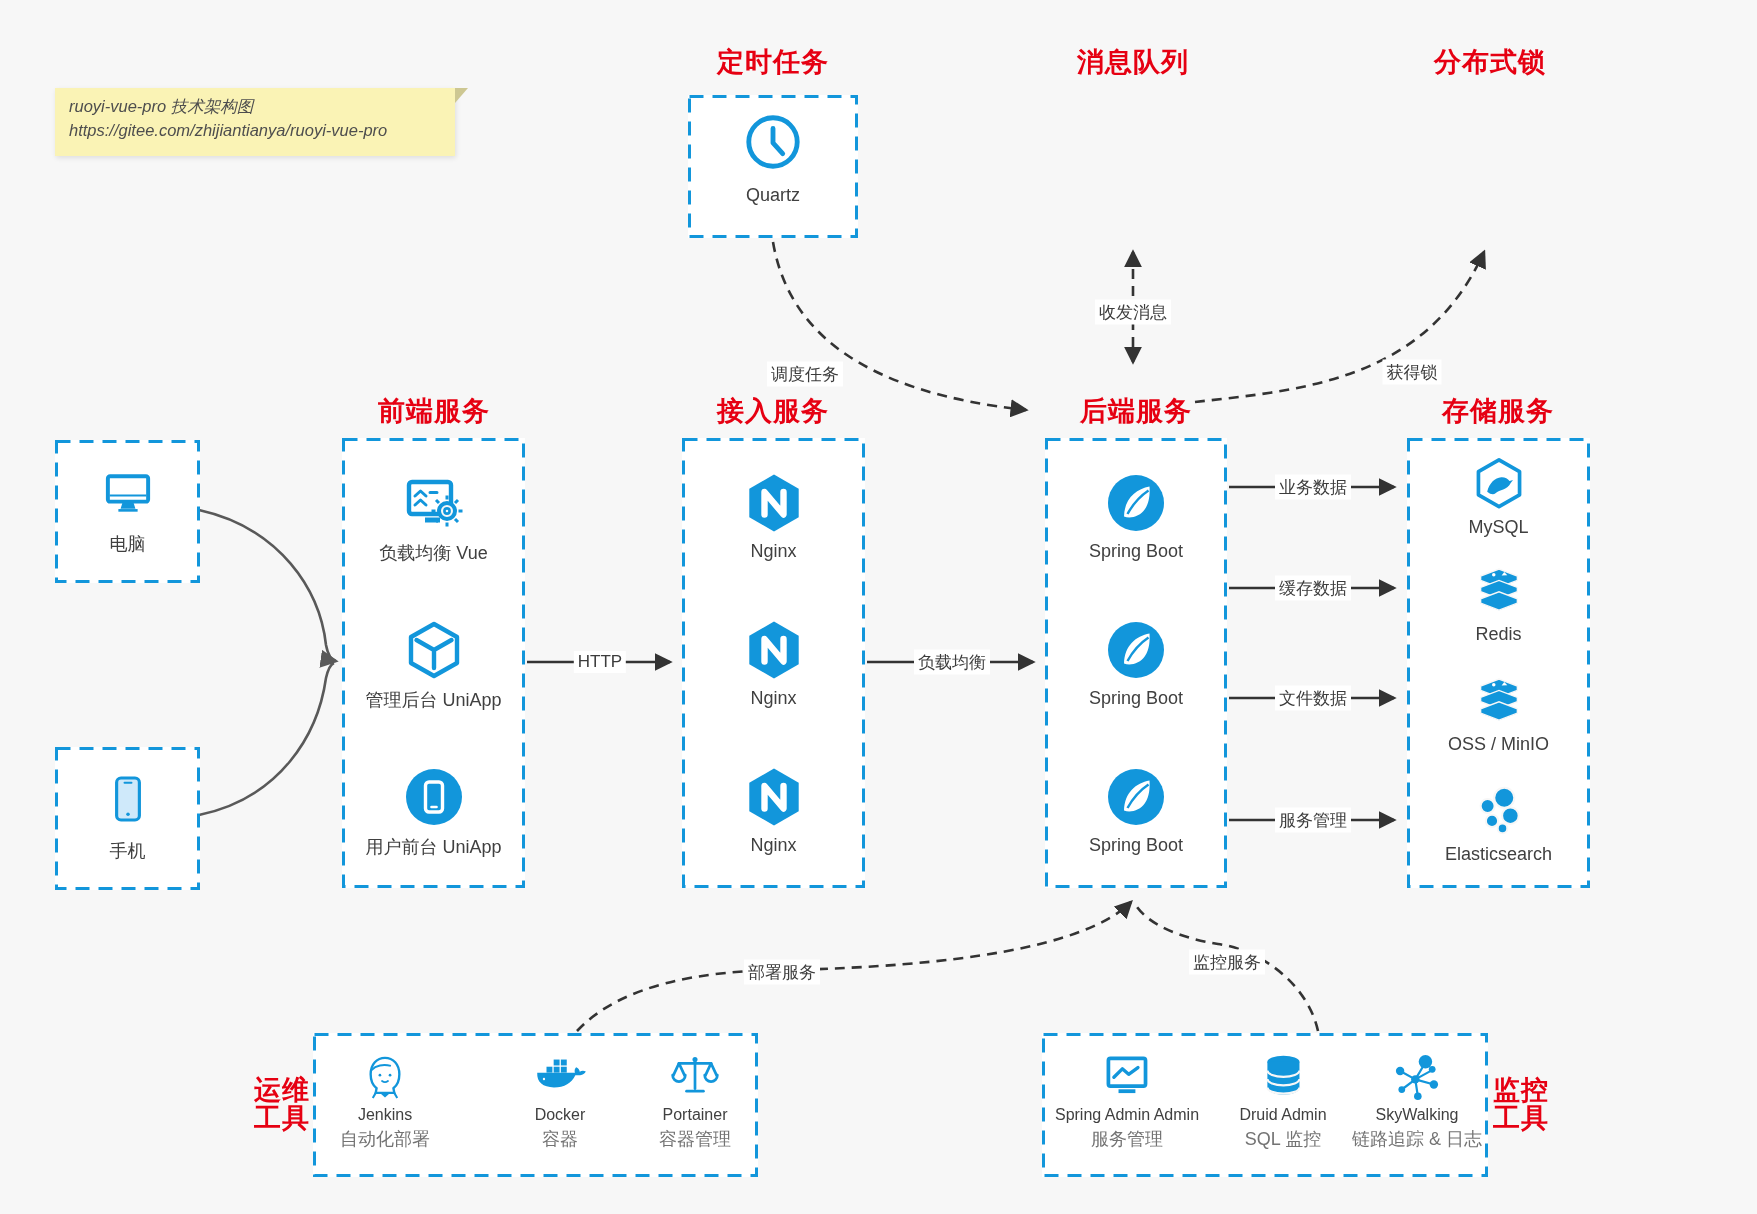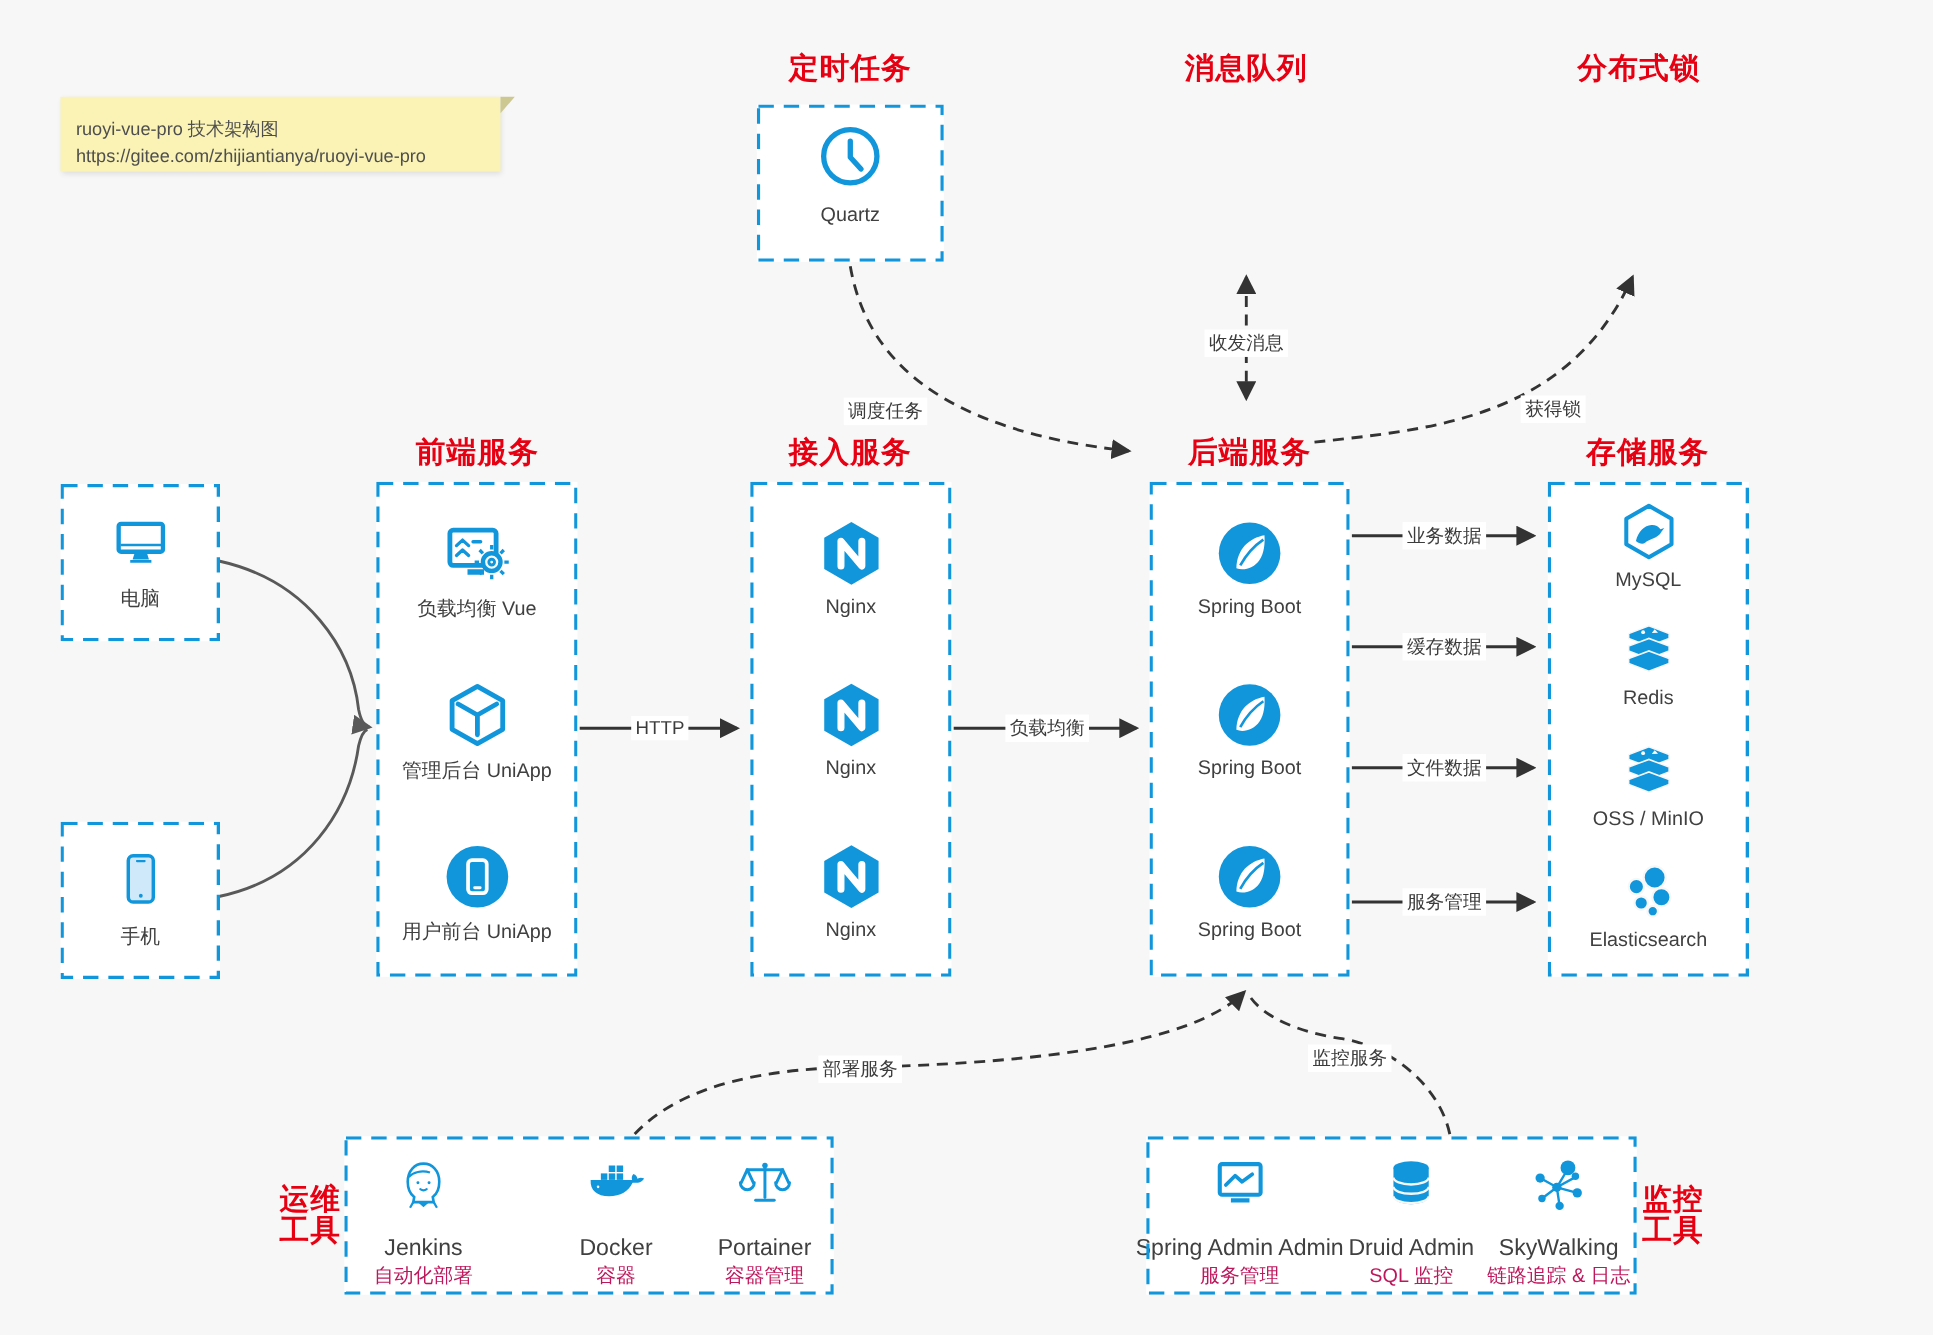--- a/index.html
+++ b/index.html
@@ -20,31 +20,31 @@
   .nlabel{margin-top:12px;font-size:18px;color:#404040;white-space:nowrap;}
 
   .citem{position:absolute;left:0;width:100%;text-align:center;}
   .citem .nlabel{margin-top:6px;}
   .sitem{position:absolute;left:0;width:100%;text-align:center;}
   .sitem .nlabel{margin-top:6px;}
   .citem .icon,.sitem .icon{margin:0 auto;}
 
   .witem{position:absolute;top:16px;transform:translateX(-50%);text-align:center;white-space:nowrap;}
   .witem .icon{margin:0 auto;}
-  .wname{margin-top:20px;font-size:21px;color:#404040;line-height:24px;}
-  .wdesc{font-size:18px;color:#be185d;line-height:24px;}
+  .wname{margin-top:0;font-size:16px;color:#404040;line-height:24px;}
+  .wdesc{font-size:18px;color:#737373;line-height:24px;}
 
   .rtitle{position:absolute;transform:translate(-50%,-50%);font-size:27px;font-weight:700;color:#e60012;white-space:nowrap;letter-spacing:1px;}
   .rtitle.side{line-height:28px;text-align:center;}
   .rtitle.side span{display:block;}
 
   .elabel{position:absolute;transform:translate(-50%,-50%);background:#ffffff;color:#3c3c3c;font-size:17px;padding:1px 4px;white-space:nowrap;}
 
   
-  .note{position:absolute;left:55px;top:88px;width:400px;height:68px;background:#faf3b5;box-shadow:1px 2px 5px rgba(0,0,0,0.10);padding:18px 0 0 14px;box-sizing:border-box;}
+  .note{position:absolute;left:55px;top:88px;width:400px;height:68px;background:#faf3b5;box-shadow:1px 2px 5px rgba(0,0,0,0.10);padding:6px 0 0 14px;box-sizing:border-box;font-style:italic;}
   .note div{font-size:16.5px;color:#4e4e4e;line-height:24px;white-space:nowrap;}
   .note-fold{position:absolute;top:0;right:-13px;width:0;height:0;border-top:15px solid #cfc ;border-top-color:#cdc792;border-top:15px solid #cdc792;border-right:13px solid transparent;}
 </style>
 </head>
 <body>
 
 <div id="canvas">
 
   <svg width="0" height="0" style="position:absolute" aria-hidden="true">
     <defs>

